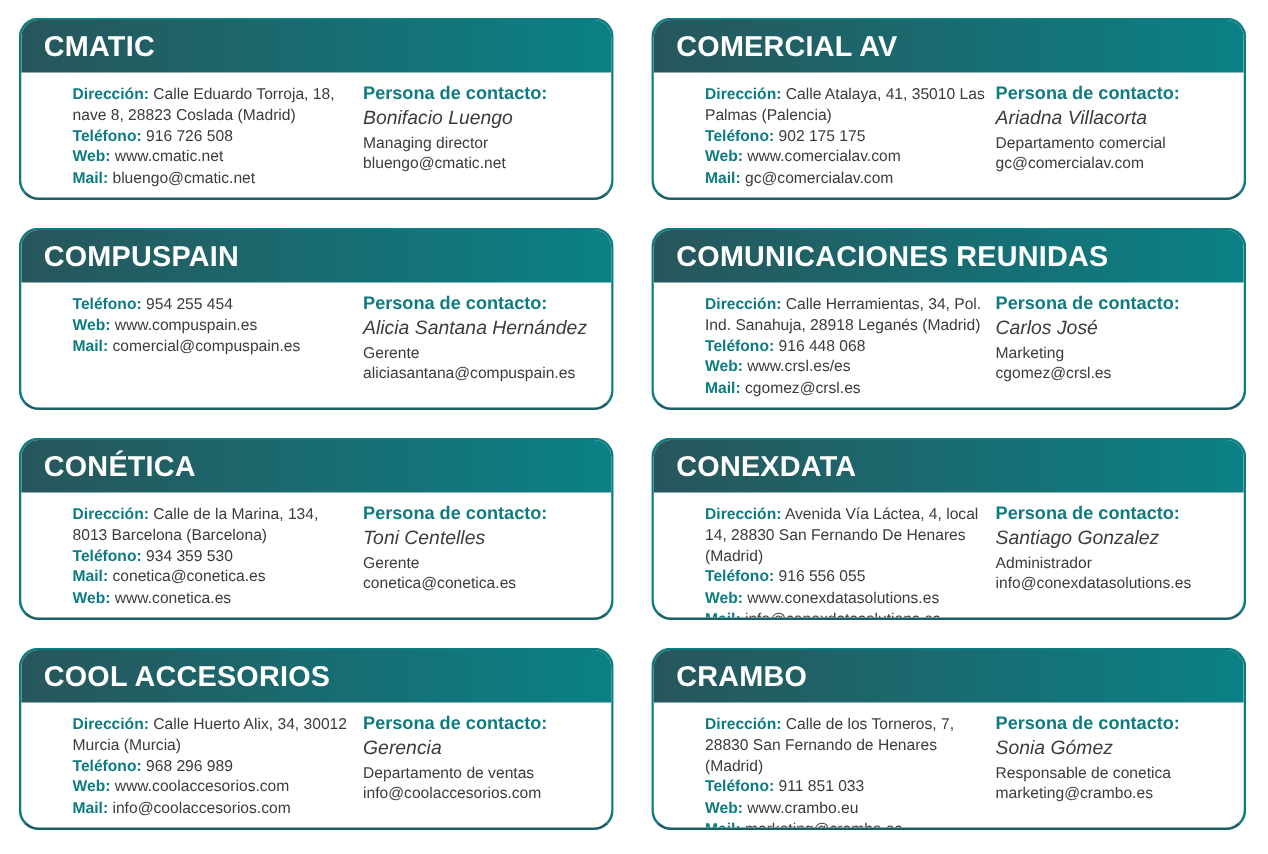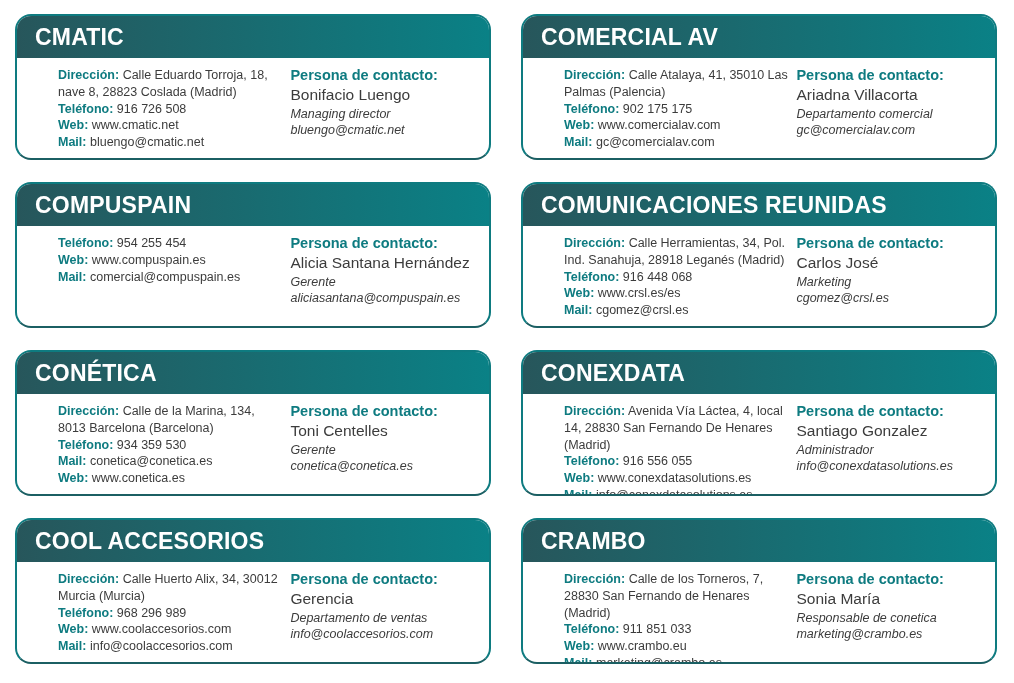--- a/index.html
+++ b/index.html
@@ -71,23 +71,23 @@
   }
   .contact-title {
     color: var(--accent);
     font-weight: bold;
     font-size: 14.5px;
     margin-bottom: 3px;
   }
   .contact-name {
     font-size: 15.5px;
     margin-bottom: 2px;
+    font-style: italic;
   }
   .contact-role, .contact-email {
-    font-style: italic;
     font-size: 12.5px;
     line-height: 1.3;
   }
 </style>
 </head>
 <body>
 
 <main class="page">
   <div class="grid" id="grid">
   <section class="card">
@@ -235,20 +235,20 @@
     </header>
     <div class="card-body">
       <div class="info-col">
         <p><span class="label">Dirección:</span> <span>Calle de los Torneros, 7, 28830 San Fernando de Henares (Madrid)</span></p>
         <p><span class="label">Teléfono:</span> <span>911 851 033</span></p>
         <p><span class="label">Web:</span> <span>www.crambo.eu</span></p>
         <p><span class="label">Mail:</span> <span>marketing@crambo.es</span></p>
       </div>
       <div class="contact-col">
         <h3 class="contact-title">Persona de contacto:</h3>
-        <p class="contact-name">Sonia María</p>
+        <p class="contact-name">Sonia Gómez</p>
         <p class="contact-role">Responsable de conetica</p>
         <p class="contact-email">marketing@crambo.es</p>
       </div>
     </div>
   </section>
 </div>
 </main>
 
 </body></html>

